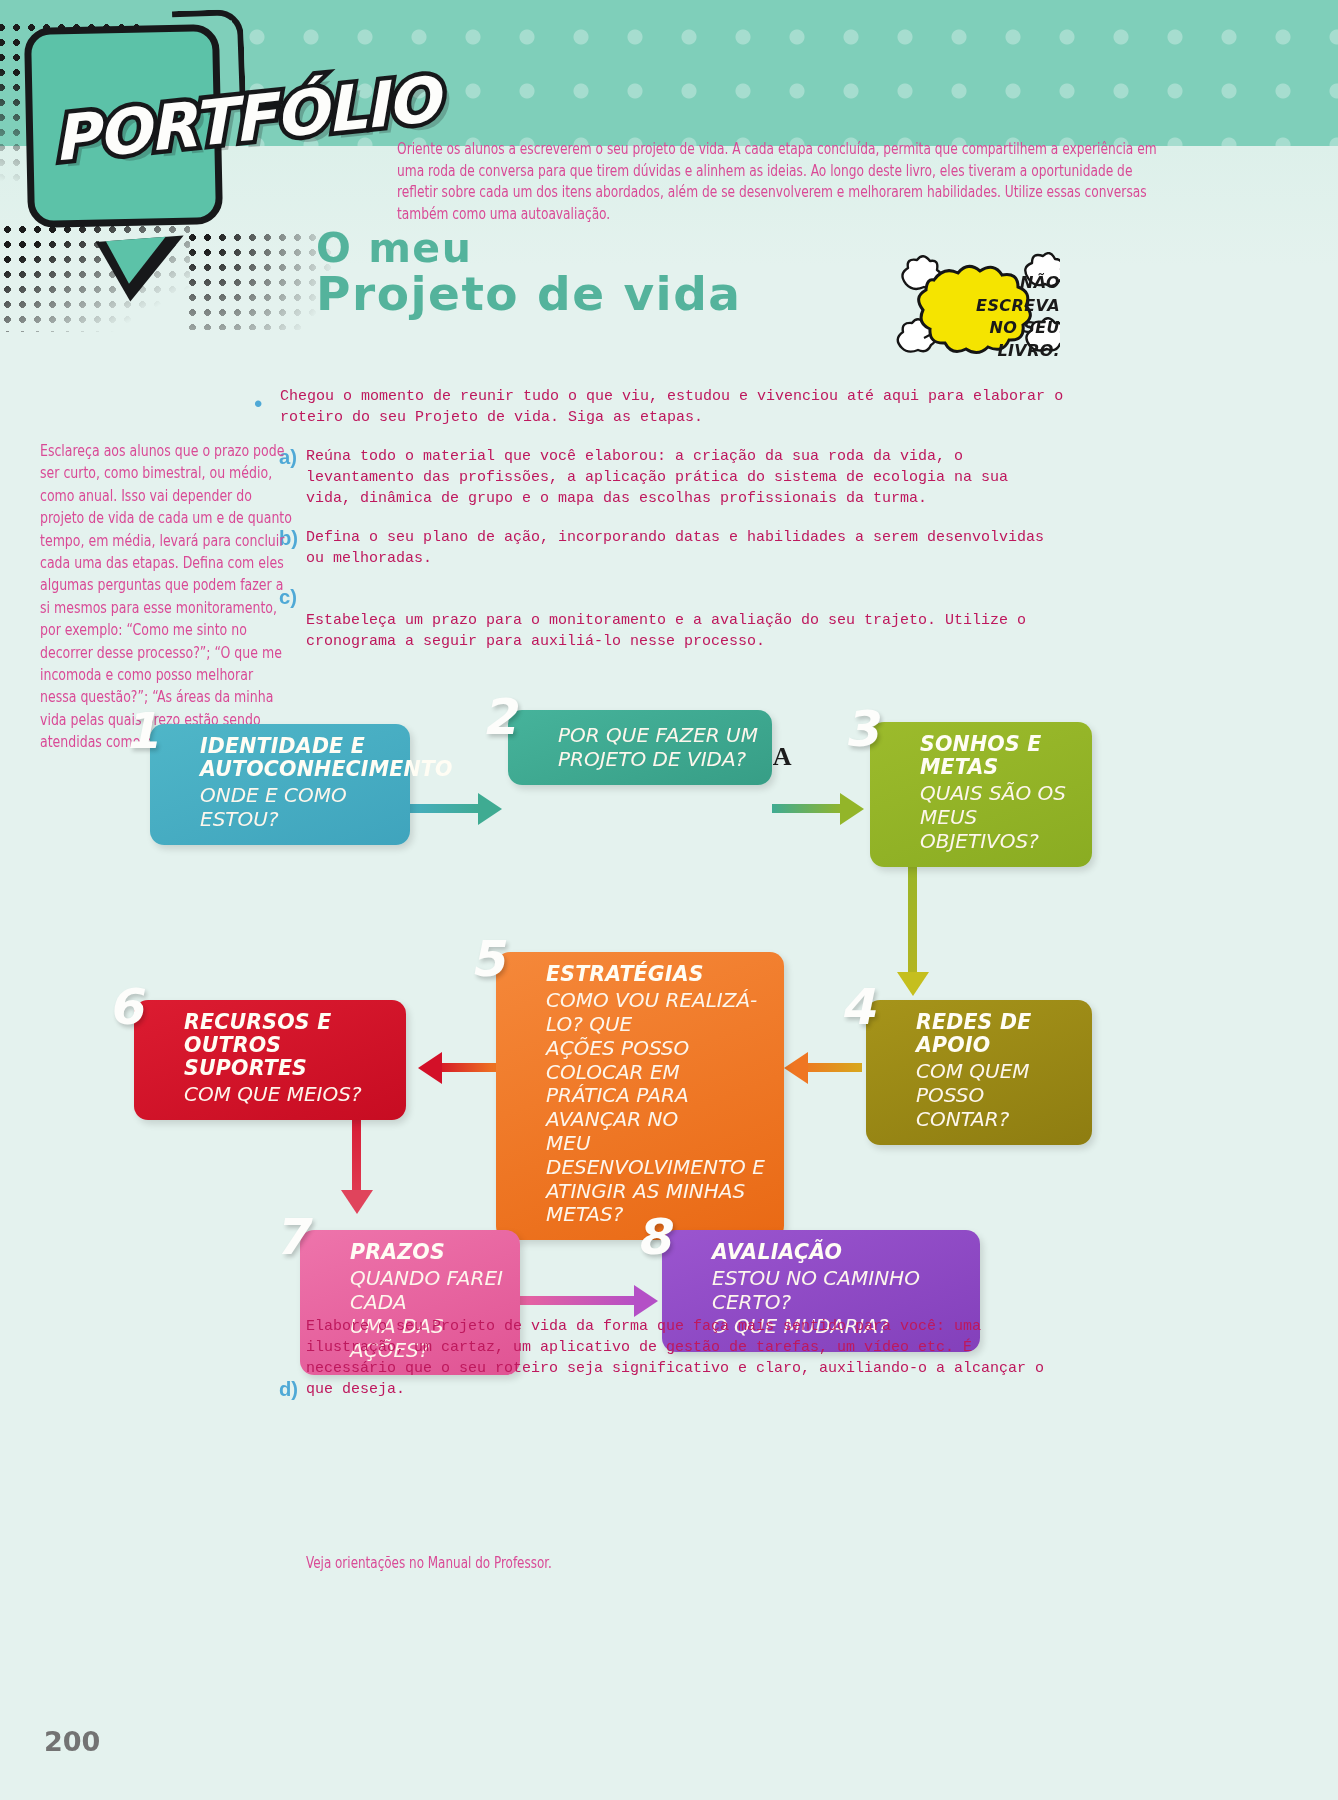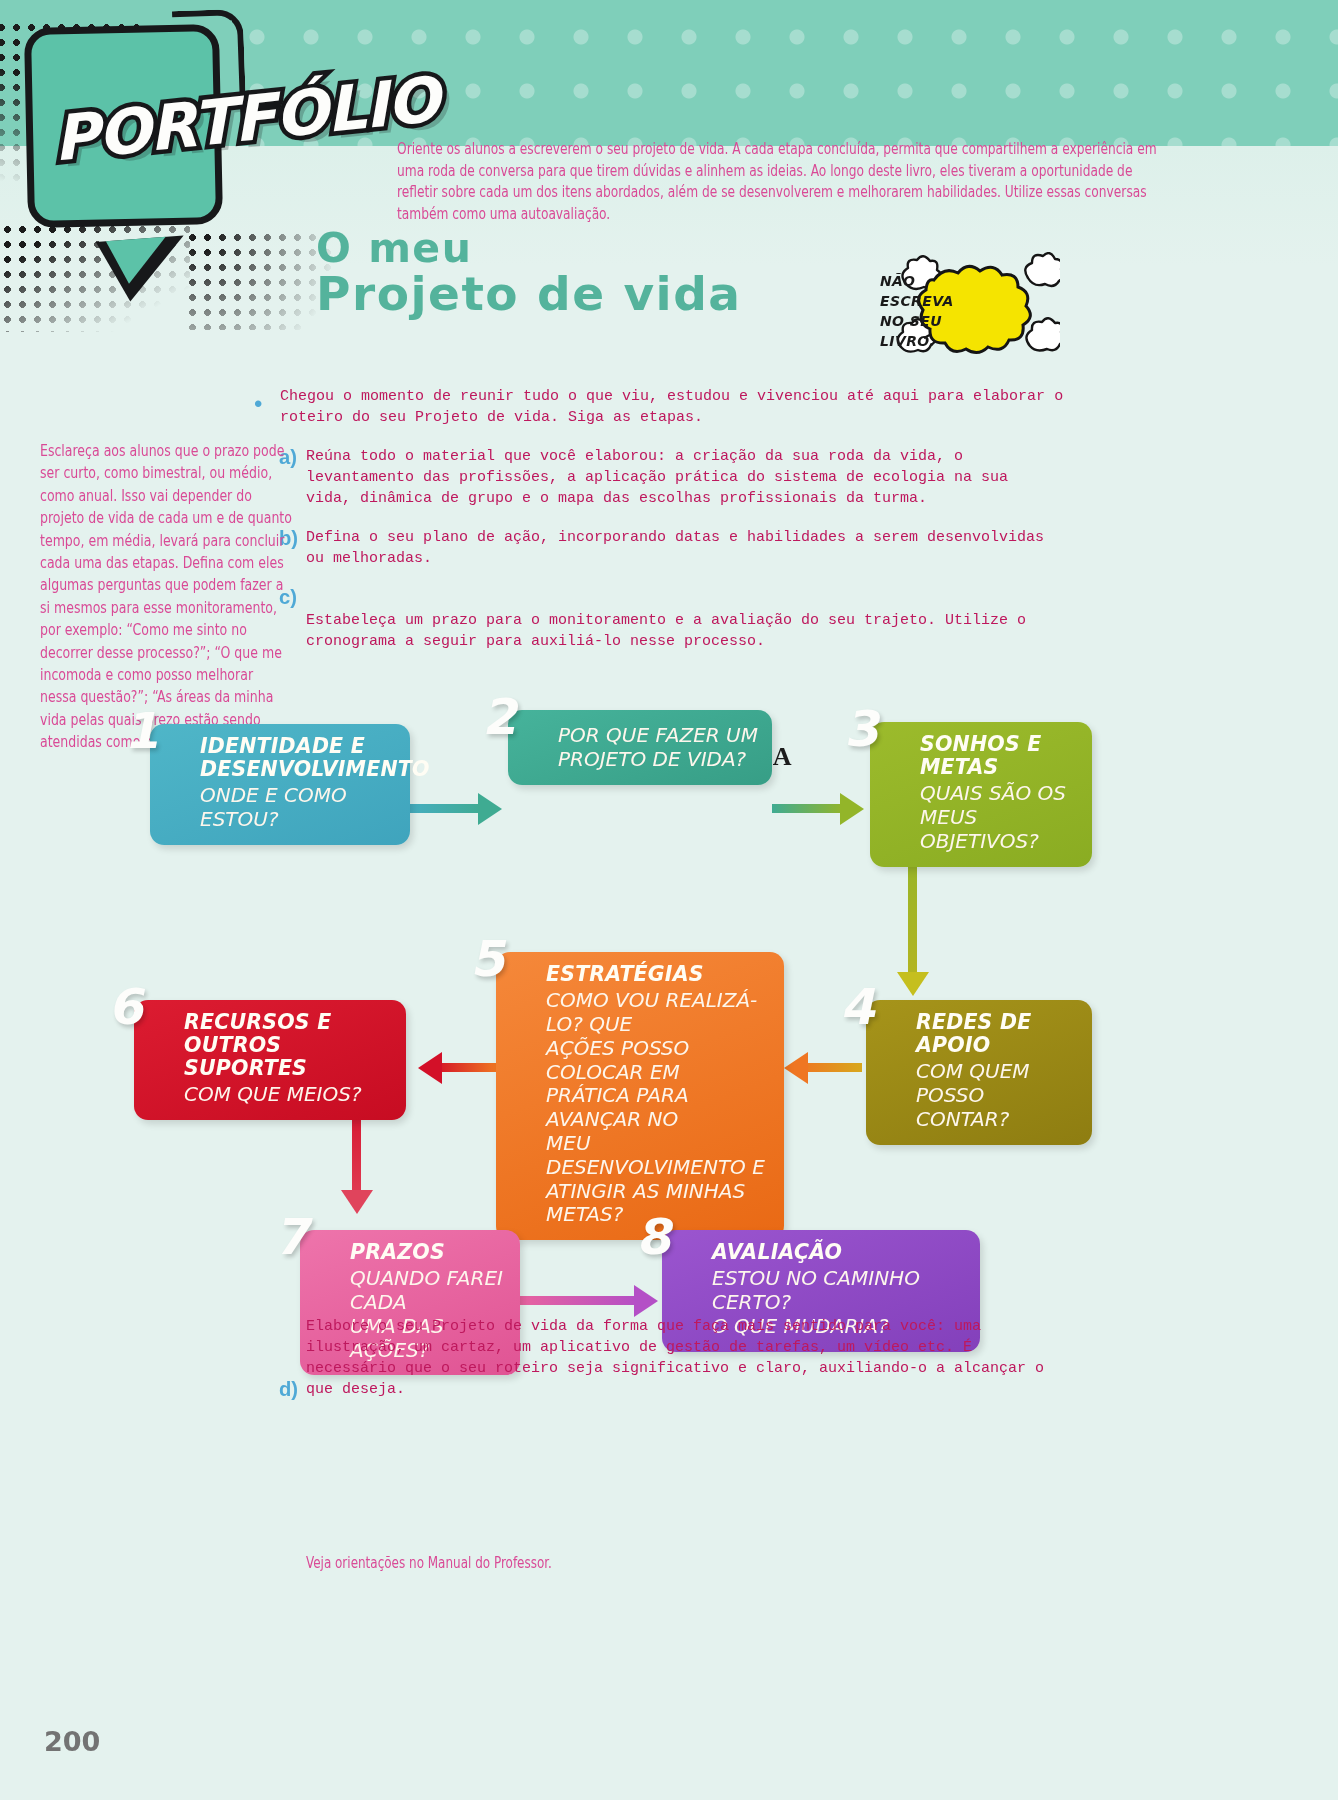--- a/index.html
+++ b/index.html
@@ -130,23 +130,23 @@
   
   .burst {
     position: absolute;
     left: 880px; top: 252px;
     width: 180px; height: 118px;
   }
   .burst svg { display: block; }
   .burst-text {
     position: absolute;
     left: 0; top: 20px; width: 180px;
-    text-align: left;
-    font-family: "DejaVu Sans", sans-serif;
-    font-size: 14px;
+    text-align: right;
+    font-family: "DejaVu Sans", sans-serif;
+    font-size: 16px;
     font-weight: 700;
     font-style: italic;
     line-height: 1.42;
     color: #1a1a1a;
     letter-spacing: .4px;
   }
 
   
   .body-text {
     position: absolute;
@@ -321,21 +321,21 @@
 
   <div class="arrow-line" style="left:352px; top:1090px; width:9px; height:104px; background:linear-gradient(180deg,#d31028,#e03a52);"></div>
   <div class="arrow-head" style="left:341px; top:1190px; border-left:16px solid transparent; border-right:16px solid transparent; border-top:24px solid #e0445c;"></div>
 
   <div class="arrow-line" style="left:520px; top:1296px; width:118px; height:9px; background:linear-gradient(90deg,#e8639f,#b44fc6);"></div>
   <div class="arrow-head" style="left:634px; top:1285px; border-top:16px solid transparent; border-bottom:16px solid transparent; border-left:24px solid #b44fc6;"></div>
 
   <div class="node" style="left:150px; top:724px; width:260px; background:linear-gradient(160deg,#4fb6c8,#3fa4bd);">
     <div class="node-num">1</div>
     <div class="node-title">IDENTIDADE E
-DESENVOLVIMENTO</div>
+AUTOCONHECIMENTO</div>
     <div class="node-sub">ONDE E COMO ESTOU?</div>
   </div>
 
   <div class="node" style="left:508px; top:710px; width:264px; background:linear-gradient(160deg,#46b39b,#379e86);">
     <div class="node-num">2</div>
     <div class="node-sub">POR QUE FAZER UM
 PROJETO DE VIDA?</div>
   </div>
 
   <div class="node" style="left:870px; top:722px; width:222px; background:linear-gradient(160deg,#9cbb2c,#8aac22);">

